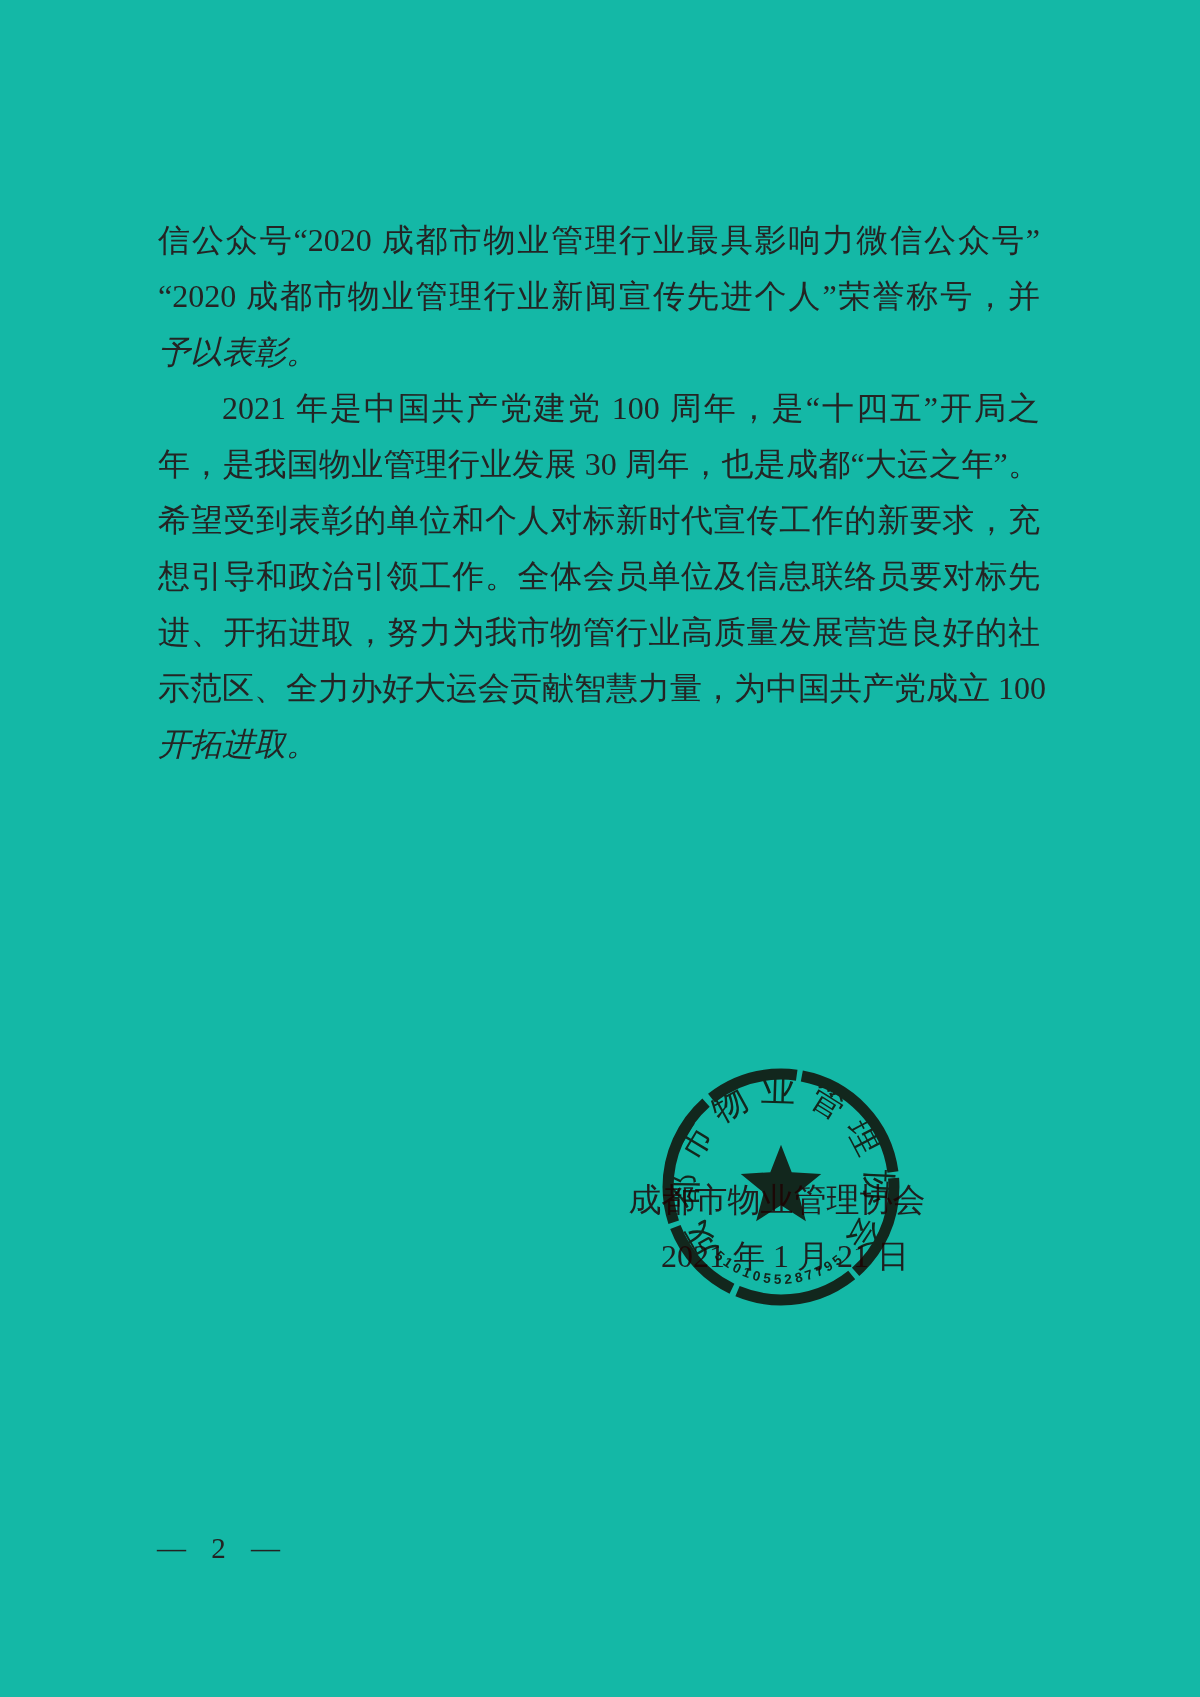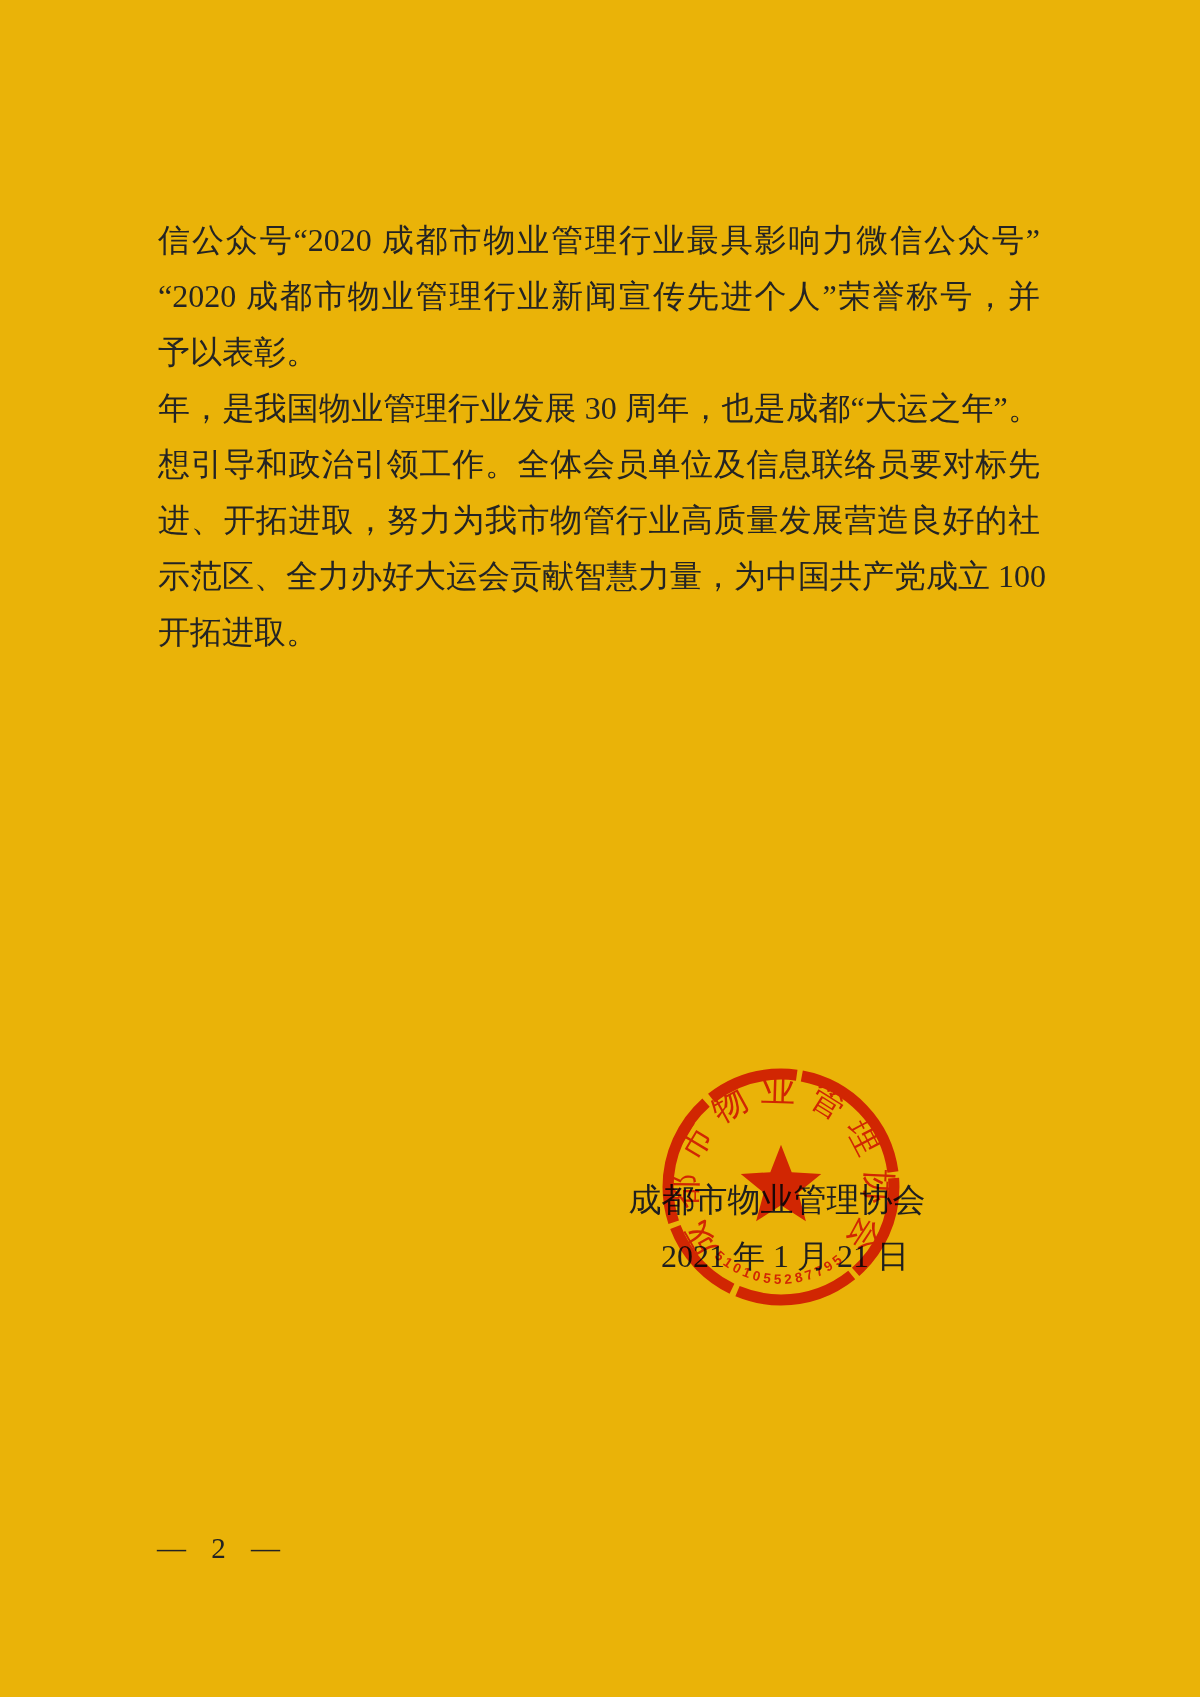--- a/index.html
+++ b/index.html
@@ -1,21 +1,21 @@
 <!DOCTYPE html>
 <html><head>
 <meta charset="utf-8">
 <style>
   html, body { margin: 0; padding: 0; background: #888; }
   .page {
     position: relative;
     width: 1200px;
     height: 1697px;
     margin: 0 auto;
-    background: #eab308;
+    background: #14b8a6;
     font-family: "Liberation Serif", "DejaVu Serif", serif;
     overflow: hidden;
   }
   
   .body-text {
     position: absolute;
     left: 158px;
     top: 212px;
     width: 882px;
     color: #242424;
@@ -23,21 +23,21 @@
   .line {
     height: 56px;
     line-height: 56px;
     font-size: 32px;
     margin: 0;
     text-align: justify;
     text-align-last: justify;
     text-justify: inter-ideograph;
     white-space: nowrap;
   }
-  .line.flush { text-align: center; text-align-last: left; }
+  .line.flush { text-align: center; text-align-last: left; font-style: italic; }
   .line.indent { padding-left: 64px; }
   
   .sig-org {
     position: absolute;
     left: 777px;
     top: 1181px;
     transform: translateX(-50%);
     font-size: 33px;
     line-height: 38px;
     letter-spacing: 0px;
@@ -77,21 +77,23 @@
 </style>
 </head>
 <body>
 
 <div class="page">
 
   <main class="body-text">
     <p class="line">信公众号“2020 成都市物业管理行业最具影响力微信公众号”</p>
     <p class="line">“2020 成都市物业管理行业新闻宣传先进个人”荣誉称号，并</p>
     <p class="line flush">予以表彰。</p>
+    <p class="line indent">2021 年是中国共产党建党 100 周年，是“十四五”开局之</p>
     <p class="line">年，是我国物业管理行业发展 30 周年，也是成都“大运之年”。</p>
+    <p class="line">希望受到表彰的单位和个人对标新时代宣传工作的新要求，充</p>
     <p class="line">想引导和政治引领工作。全体会员单位及信息联络员要对标先</p>
     <p class="line">进、开拓进取，努力为我市物管行业高质量发展营造良好的社</p>
     <p class="line">示范区、全力办好大运会贡献智慧力量，为中国共产党成立 100</p>
     <p class="line flush">开拓进取。</p>
   </main>
 
   <div class="sig-org">成都市物业管理协会</div>
   <div class="sig-date">2021 年 1 月 21 日</div>
 
   <svg class="seal" viewBox="0 0 240 240" xmlns="http://www.w3.org/2000/svg" aria-hidden="true">

